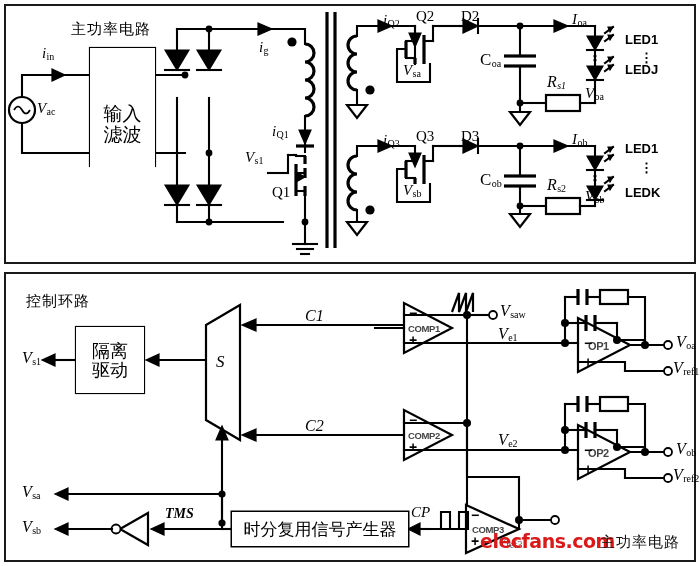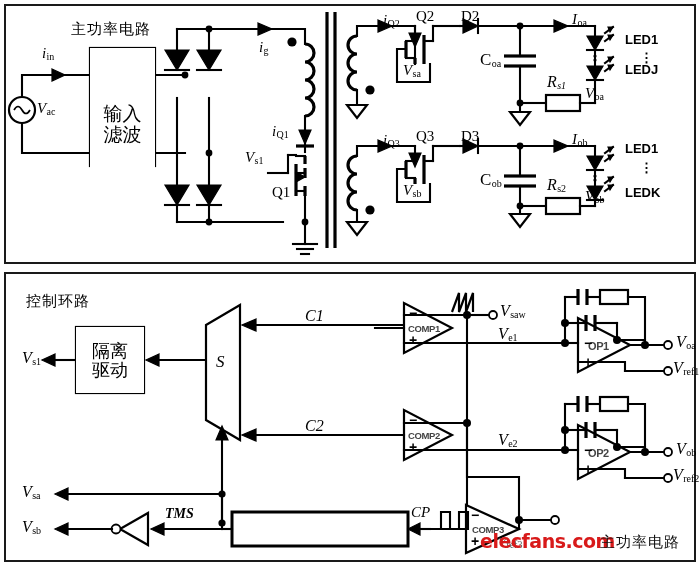--- a/index.html
+++ b/index.html
@@ -504,20 +504,23 @@
   <div class="lbl" style="left:498px;top:326px;font-size:16px;"><i>V</i><span class="sub">e1</span></div>
   <div class="lbl" style="left:498px;top:432px;font-size:16px;"><i>V</i><span class="sub">e2</span></div>
 
   <div class="lbl" style="left:676px;top:334px;font-size:16px;"><i>V</i><span class="sub">oa</span></div>
   <div class="lbl" style="left:673px;top:360px;font-size:16px;text-align:right;"><i>V</i><span class="sub">ref1</span></div>
   <div class="lbl" style="left:676px;top:441px;font-size:16px;"><i>V</i><span class="sub">ob</span></div>
   <div class="lbl" style="left:673px;top:467px;font-size:16px;"><i>V</i><span class="sub">ref2</span></div>
 
   <div class="lbl" style="left:498px;top:535px;font-size:13px;color:#555;"><i>V</i><span class="sub">ref3</span></div>
 
+  <div class="boxlbl" style="left:232px;top:512px;width:176px;height:34px;border:none;">
+    <span class="cn" style="font-size:17px;">时分复用信号产生器</span>
+  </div>
   <div class="lbl" style="left:411px;top:505px;font-size:15px;">CP</div>
   <div class="lbl" style="left:165px;top:507px;font-size:14px;font-weight:bold;">TMS</div>
   <div class="lbl" style="left:22px;top:484px;font-size:16px;"><i>V</i><span class="sub">sa</span></div>
   <div class="lbl" style="left:22px;top:519px;font-size:16px;"><i>V</i><span class="sub">sb</span></div>
 
   <div class="wm wm-red" style="left:480px;top:530px;">elecfans.com</div>
   <div class="wm wm-cn" style="left:600px;top:533px;">主功率电路</div>
 
 </div>
 

